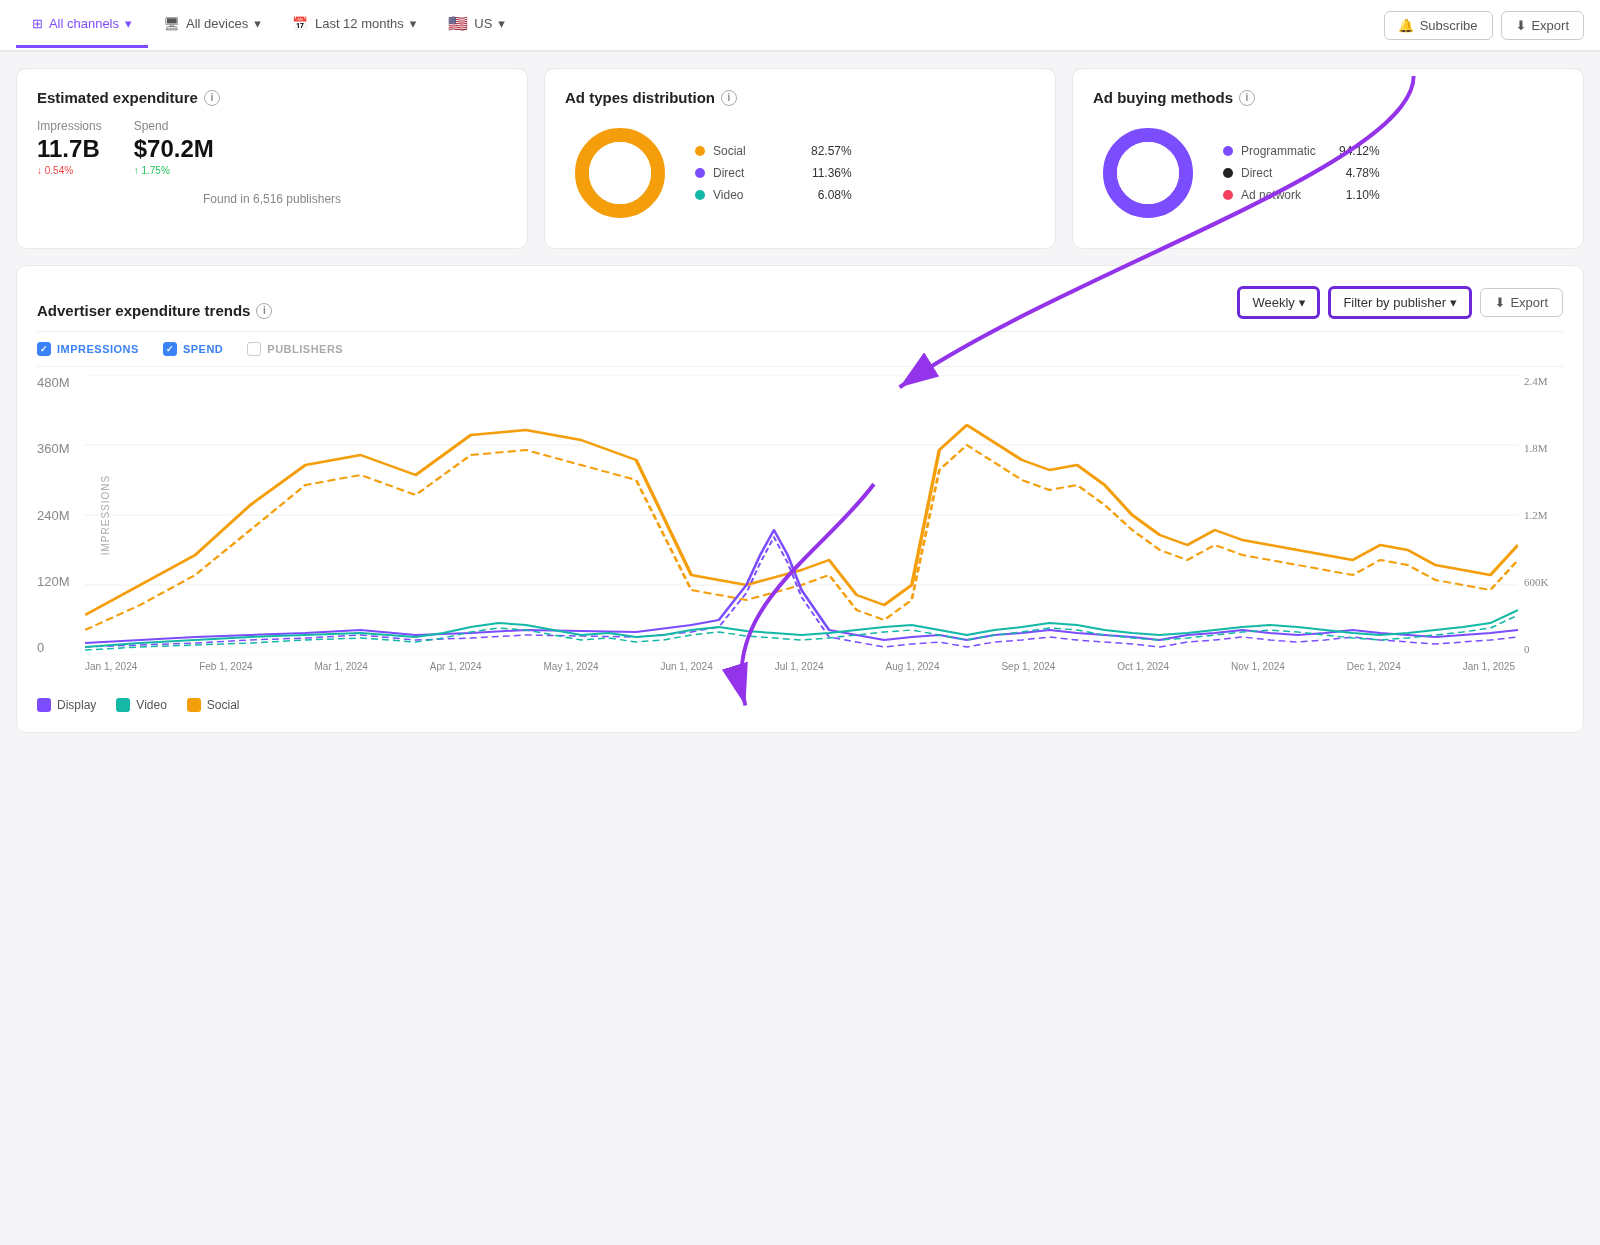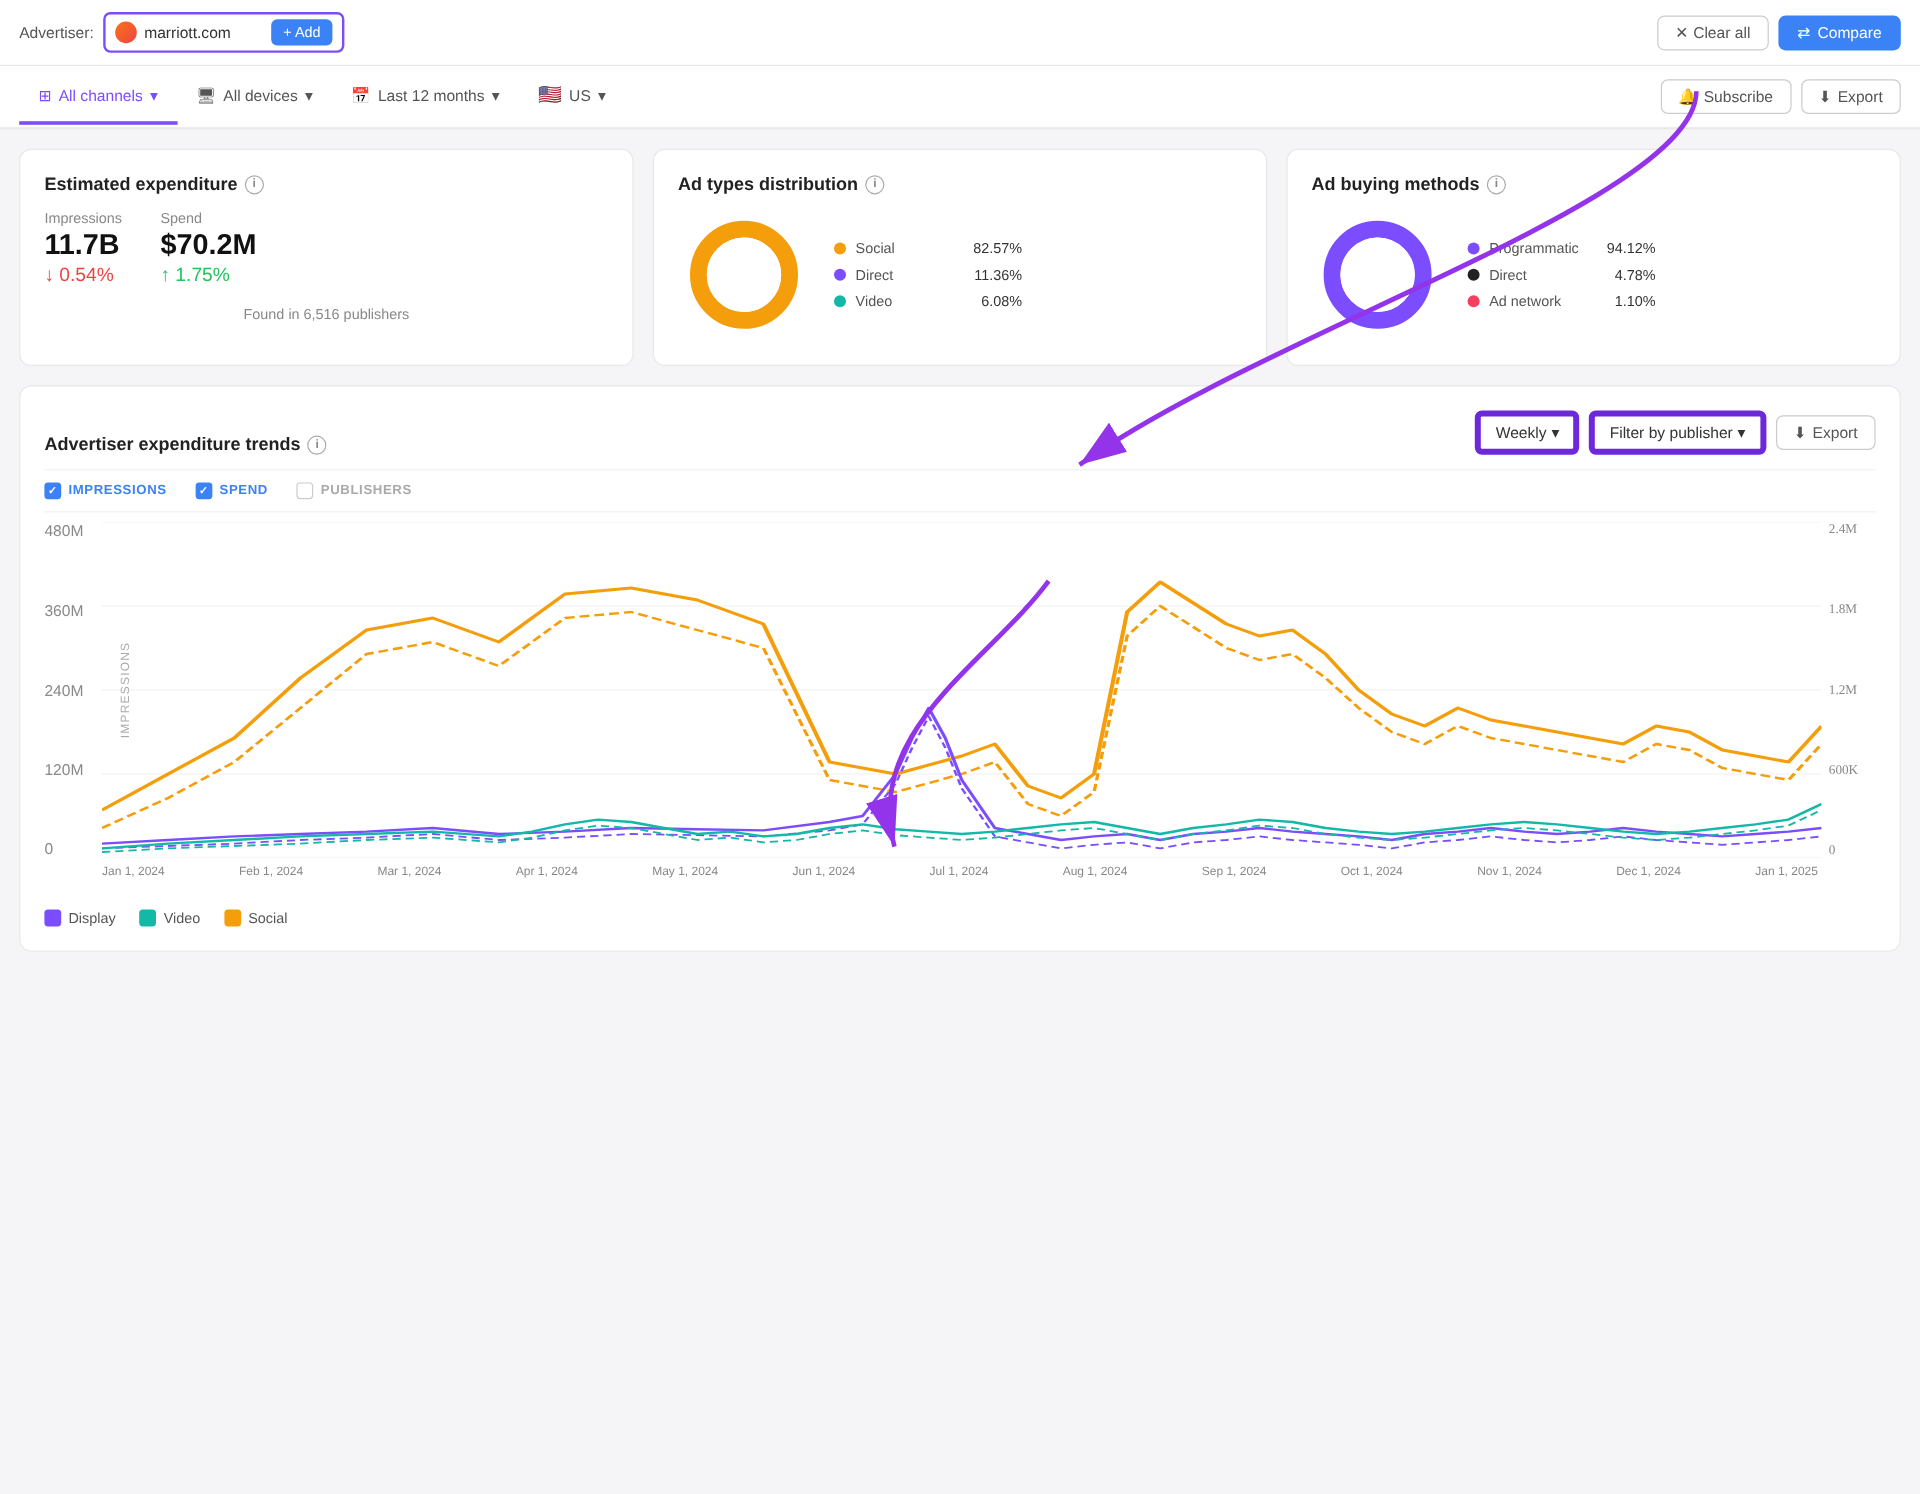--- a/index.html
+++ b/index.html
@@ -92,41 +92,41 @@
     .info-icon {
       width: 16px; height: 16px; border-radius: 50%; border: 1px solid #aaa;
       display: inline-flex; align-items: center; justify-content: center;
       font-size: 10px; color: #888; cursor: pointer;
     }
     
     
     .exp-metrics { display: flex; gap: 32px; margin-top: 12px; }
     .exp-metric label { font-size: 12px; color: #888; }
     .exp-metric .big-val { font-size: 24px; font-weight: 700; color: #111; margin: 2px 0; }
-    .exp-metric .change { font-size: 16px; }
+    .exp-metric .change { font-size: 10px; }
     .change.down { color: #ef4444; }
     .change.up { color: #22c55e; }
     .publishers-note { font-size: 12px; color: #888; margin-top: 16px; text-align: center; }
 
     
     .donut-section { display: flex; align-items: center; gap: 20px; margin-top: 12px; }
     .donut-wrap { position: relative; width: 110px; height: 110px; flex-shrink: 0; }
     .legend { display: flex; flex-direction: column; gap: 8px; }
     .legend-item { display: flex; align-items: center; gap: 8px; font-size: 12px; }
     .legend-dot { width: 10px; height: 10px; border-radius: 50%; flex-shrink: 0; }
     .legend-label { color: #555; width: 90px; }
     .legend-pct { color: #333; font-weight: 500; margin-left: auto; }
 
     
     .trends-card { background: #fff; border-radius: 10px; padding: 20px; border: 1px solid #e8e8e8; }
     .trends-header { display: flex; align-items: flex-end; justify-content: space-between; margin-bottom: 12px; }
     .trends-title { font-size: 15px; font-weight: 600; color: #222; display: flex; align-items: center; gap: 6px; }
     .trends-controls { display: flex; gap: 8px; align-items: center; }
     .dropdown-btn {
-      background: #fff; border: 5px solid #6d28d9; border-radius: 6px;
+      background: #fff; border: 3px solid #6d28d9; border-radius: 6px;
       padding: 6px 12px; font-size: 13px; cursor: pointer; color: #333;
       display: flex; align-items: center; gap: 4px;
     }
     
     .checkboxes-row { display: flex; gap: 24px; padding: 10px 0; border-top: 1px solid #f0f0f0; border-bottom: 1px solid #f0f0f0; margin-bottom: 8px; }
     .checkbox-item { display: flex; align-items: center; gap: 6px; font-size: 11px; font-weight: 600; letter-spacing: 0.5px; cursor: pointer; }
     .cb-box {
       width: 14px; height: 14px; border-radius: 3px;
       display: flex; align-items: center; justify-content: center;
       font-size: 9px; color: #fff;
@@ -147,40 +147,20 @@
       position: absolute;
       pointer-events: none;
       z-index: 10;
     }
   </style>
 </head>
 <body>
 
 <div class="page-relative">
 
-<div class="top-bar">
-  <div class="advertiser-section">
-    <span class="advertiser-label">Advertiser:</span>
-    <div class="advertiser-input-wrap">
-      <div class="advertiser-logo"></div>
-      <input class="advertiser-input" type="text" value="marriott.com" style="">
-      <button class="add-btn">+ Add</button>
-    </div>
-  </div>
-  <div class="top-actions">
-    <button class="clear-all-btn">
-      <span>✕</span>
-      <span>Clear all</span>
-    </button>
-    <button class="compare-btn">
-      <span>⇄</span>
-      <span>Compare</span>
-    </button>
-  </div>
-</div>
 
 <div class="filter-bar">
   <div class="filter-tabs">
     <div class="filter-tab active">
       <span>⊞</span>
       <span>All channels</span>
       <span>▾</span>
     </div>
     <div class="filter-tab">
       <span>🖥</span>

